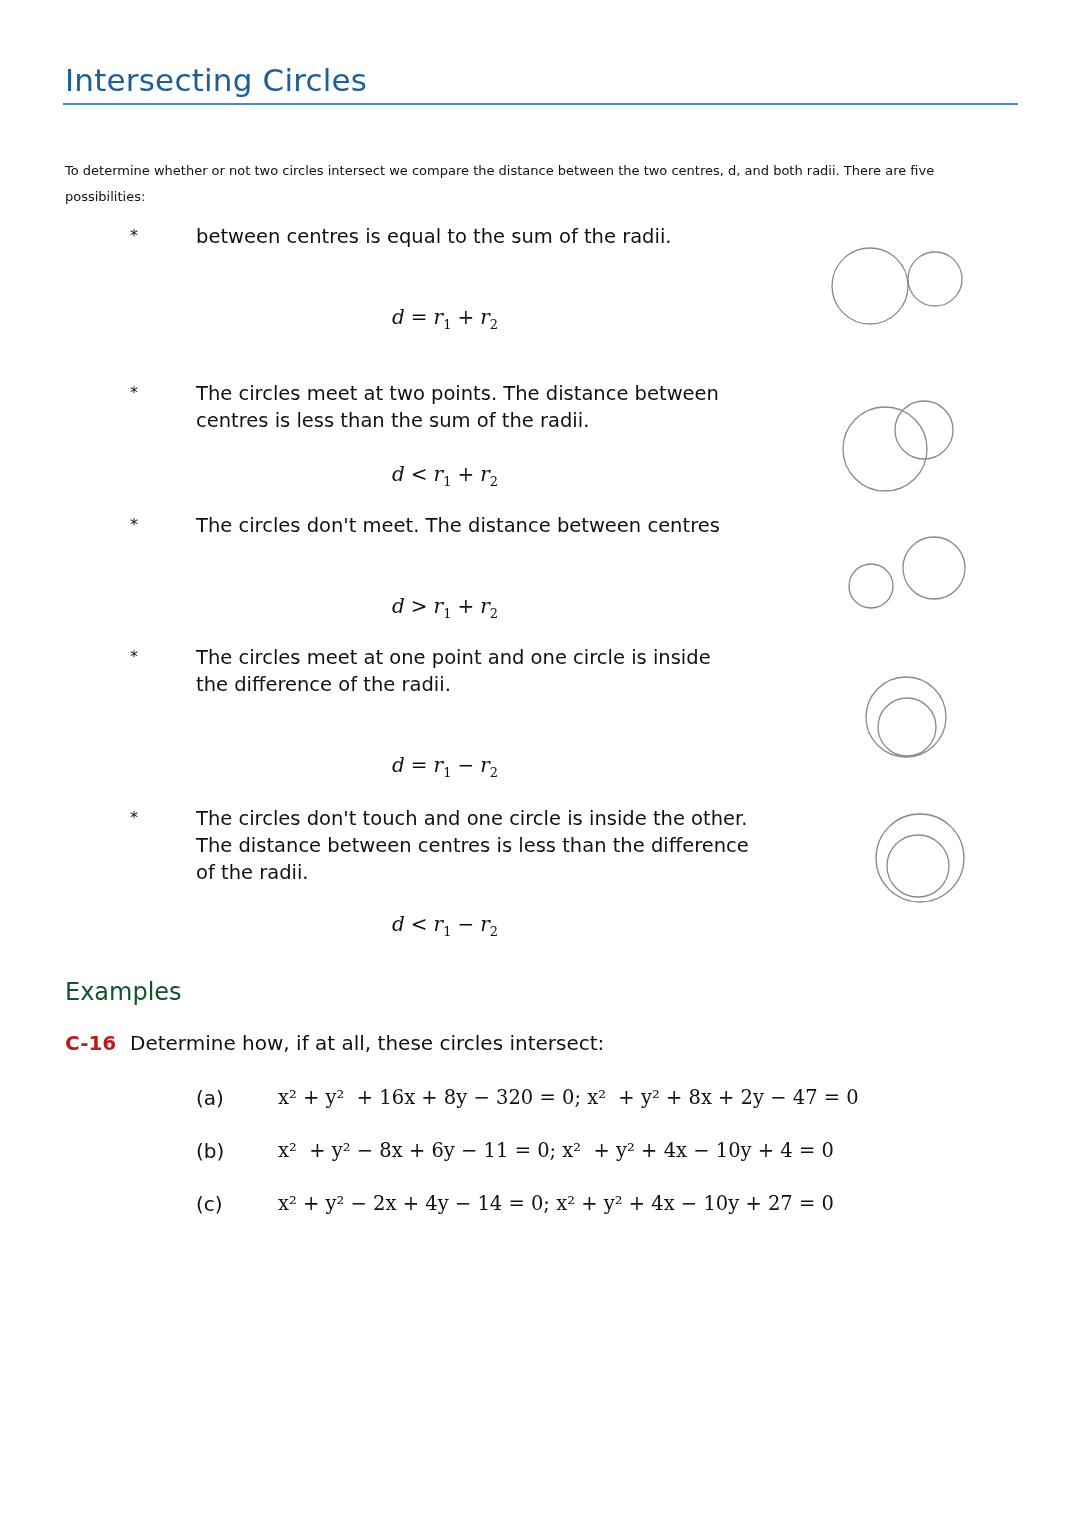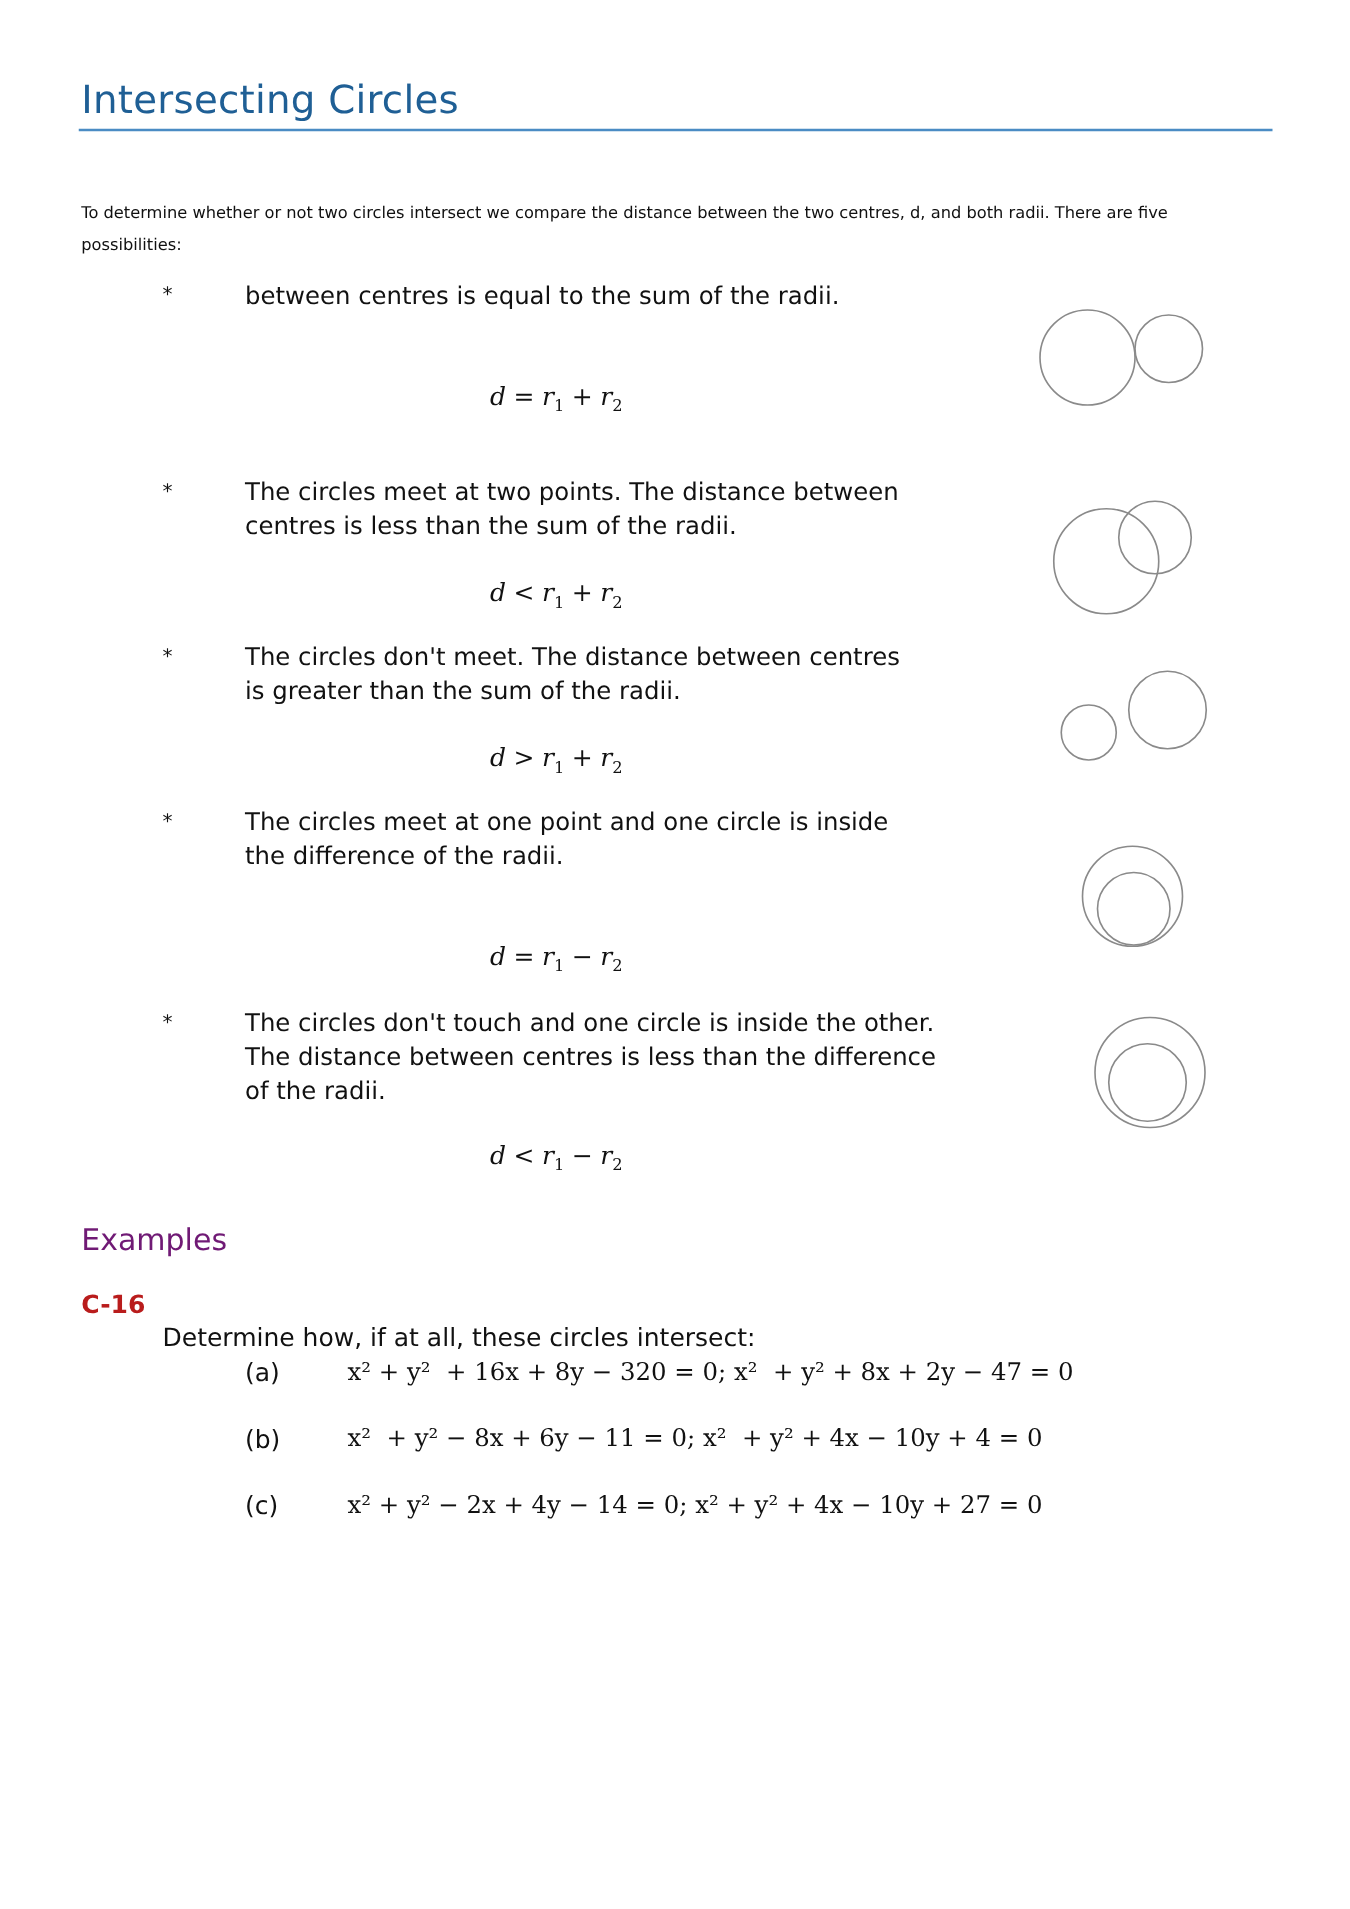--- a/index.html
+++ b/index.html
@@ -7,23 +7,23 @@
          font-family: "DejaVu Sans", sans-serif; color: #111; }
   .abs { position: absolute; }
   .title { left: 65px; top: 62px; font-size: 31px; color: #1f5f95; letter-spacing: 0.2px; }
   .title-rule { left: 63px; top: 103px; width: 955px; height: 2px; background: #4a8cc4; }
   .intro { left: 65px; top: 158px; width: 950px; font-size: 13px; line-height: 26px; }
   .bullet { left: 130px; font-size: 16px; }
   .case-text { left: 196px; font-size: 19.5px; line-height: 27px; }
   .formula { font-family: "DejaVu Serif", serif; font-style: italic; font-size: 20px; }
   .formula .op { font-style: normal; margin: 0 6px; }
   .formula sub { font-size: 13px; font-style: normal; }
-  .section { left: 65px; top: 978px; font-size: 24px; color: #701a75; }
+  .section { left: 65px; top: 978px; font-size: 24px; color: #14532d; }
   .ex-code { left: 65px; top: 1031px; font-size: 20px; font-weight: bold; color: #b91c1c; }
-  .ex-prompt { left: 130px; top: 1031px; font-size: 20px; margin-top: 27px; }
+  .ex-prompt { left: 130px; top: 1031px; font-size: 20px; }
   .part-label { left: 196px; font-size: 20px; }
   .eq { left: 278px; font-family: "DejaVu Serif", serif; font-size: 19.5px; white-space: pre; }
   svg.circles { position: absolute; left: 800px; top: 220px; }
 </style>
 </head>
 <body>
 
 <div class="abs title">Intersecting Circles</div>
 <div class="abs title-rule"></div>
 
@@ -42,21 +42,20 @@
   <div>The circles meet at two points.  The distance between</div>
   <div>centres is less than the sum of the radii.</div>
 </div>
 <div class="abs formula" style="left:392px; top:462px">
   <span>d</span><span class="op">&lt;</span><span>r</span><sub>1</sub><span class="op">+</span><span>r</span><sub>2</sub>
 </div>
 
 <div class="abs bullet" style="top:515px">*</div>
 <div class="abs case-text" style="top:512px">
   <div>The circles don't meet.  The distance between centres</div>
-  <div>is greater than the sum of the radii.</div>
 </div>
 <div class="abs formula" style="left:392px; top:594px">
   <span>d</span><span class="op">&gt;</span><span>r</span><sub>1</sub><span class="op">+</span><span>r</span><sub>2</sub>
 </div>
 
 <div class="abs bullet" style="top:647px">*</div>
 <div class="abs case-text" style="top:644px">
   <div>The circles meet at one point and one circle is inside</div>
   <div>the difference of the radii.</div>
 </div>

